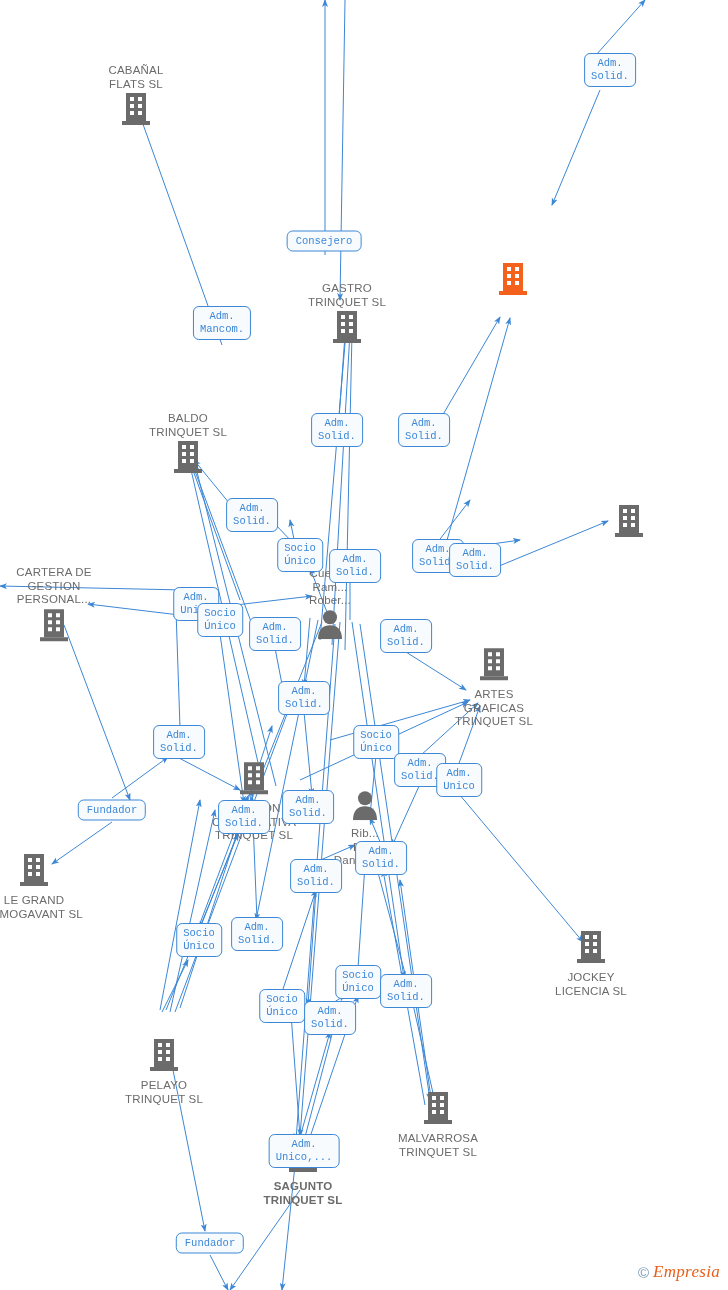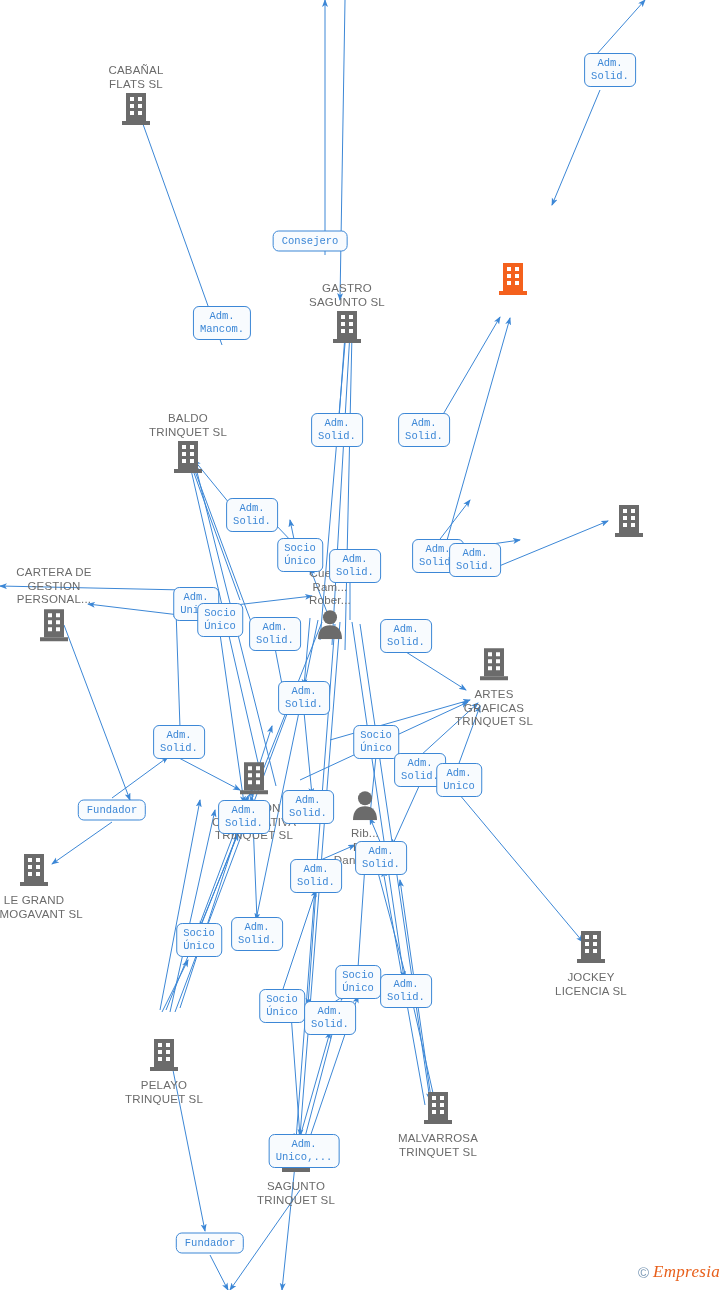--- a/index.html
+++ b/index.html
@@ -141,21 +141,21 @@
             <rect x="9" y="5" width="4" height="4" fill="#fff"></rect>
             <rect x="17" y="5" width="4" height="4" fill="#fff"></rect>
             <rect x="9" y="12" width="4" height="4" fill="#fff"></rect>
             <rect x="17" y="12" width="4" height="4" fill="#fff"></rect>
             <rect x="9" y="19" width="4" height="4" fill="#fff"></rect>
             <rect x="17" y="19" width="4" height="4" fill="#fff"></rect>
           </svg></span>
       </div>
       <div class="node lbl-above" style="left: 347px; top: 313px;">
         <div class="nlabel">GASTRO
-SAGUNTO  SL</div>
+TRINQUET  SL</div>
         <span class="glyph"><svg width="30" height="34" viewBox="0 0 30 34" aria-hidden="true">
             <rect x="5" y="1" width="20" height="28" fill="#6b6b6b"></rect>
             <rect x="1" y="29" width="28" height="4" fill="#6b6b6b"></rect>
             <rect x="9" y="5" width="4" height="4" fill="#fff"></rect>
             <rect x="17" y="5" width="4" height="4" fill="#fff"></rect>
             <rect x="9" y="12" width="4" height="4" fill="#fff"></rect>
             <rect x="17" y="12" width="4" height="4" fill="#fff"></rect>
             <rect x="9" y="19" width="4" height="4" fill="#fff"></rect>
             <rect x="17" y="19" width="4" height="4" fill="#fff"></rect>
           </svg></span>
@@ -292,21 +292,21 @@
             <rect x="9" y="5" width="4" height="4" fill="#fff"></rect>
             <rect x="17" y="5" width="4" height="4" fill="#fff"></rect>
             <rect x="9" y="12" width="4" height="4" fill="#fff"></rect>
             <rect x="17" y="12" width="4" height="4" fill="#fff"></rect>
             <rect x="9" y="19" width="4" height="4" fill="#fff"></rect>
             <rect x="17" y="19" width="4" height="4" fill="#fff"></rect>
           </svg></span>
         <div class="nlabel">MALVARROSA
 TRINQUET  SL</div>
       </div>
-      <div class="node lbl-below" style="left: 296px; top: 1173px;">
+      <div class="node lbl-below" style="left: 303px; top: 1173px; font-weight: bold;">
         <span class="glyph"><svg width="30" height="34" viewBox="0 0 30 34" aria-hidden="true">
             <rect x="5" y="1" width="20" height="28" fill="#6b6b6b"></rect>
             <rect x="1" y="29" width="28" height="4" fill="#6b6b6b"></rect>
             <rect x="9" y="5" width="4" height="4" fill="#fff"></rect>
             <rect x="17" y="5" width="4" height="4" fill="#fff"></rect>
             <rect x="9" y="12" width="4" height="4" fill="#fff"></rect>
             <rect x="17" y="12" width="4" height="4" fill="#fff"></rect>
             <rect x="9" y="19" width="4" height="4" fill="#fff"></rect>
             <rect x="17" y="19" width="4" height="4" fill="#fff"></rect>
           </svg></span>
@@ -328,21 +328,21 @@
             <path d="M2 30 C2 20 7 16 14 16 C21 16 26 20 26 30 Z" fill="#6b6b6b"></path>
           </svg></span>
         <div class="nlabel">Rib...
 Fa...
 Daniel Jose</div>
       </div>
     </div>
   <div id="badge-layer">
       <div class="badge" style="left: 610px; top: 70px;">Adm.
 Solid.</div>
-      <div class="badge one-line" style="left: 310px; top: 241px;">Consejero</div>
+      <div class="badge one-line" style="left: 324px; top: 241px;">Consejero</div>
       <div class="badge" style="left: 222px; top: 323px;">Adm.
 Mancom.</div>
       <div class="badge" style="left: 337px; top: 430px;">Adm.
 Solid.</div>
       <div class="badge" style="left: 424px; top: 430px;">Adm.
 Solid.</div>
       <div class="badge" style="left: 252px; top: 515px;">Adm.
 Solid.</div>
       <div class="badge" style="left: 300px; top: 555px;">Socio
 Único</div>

